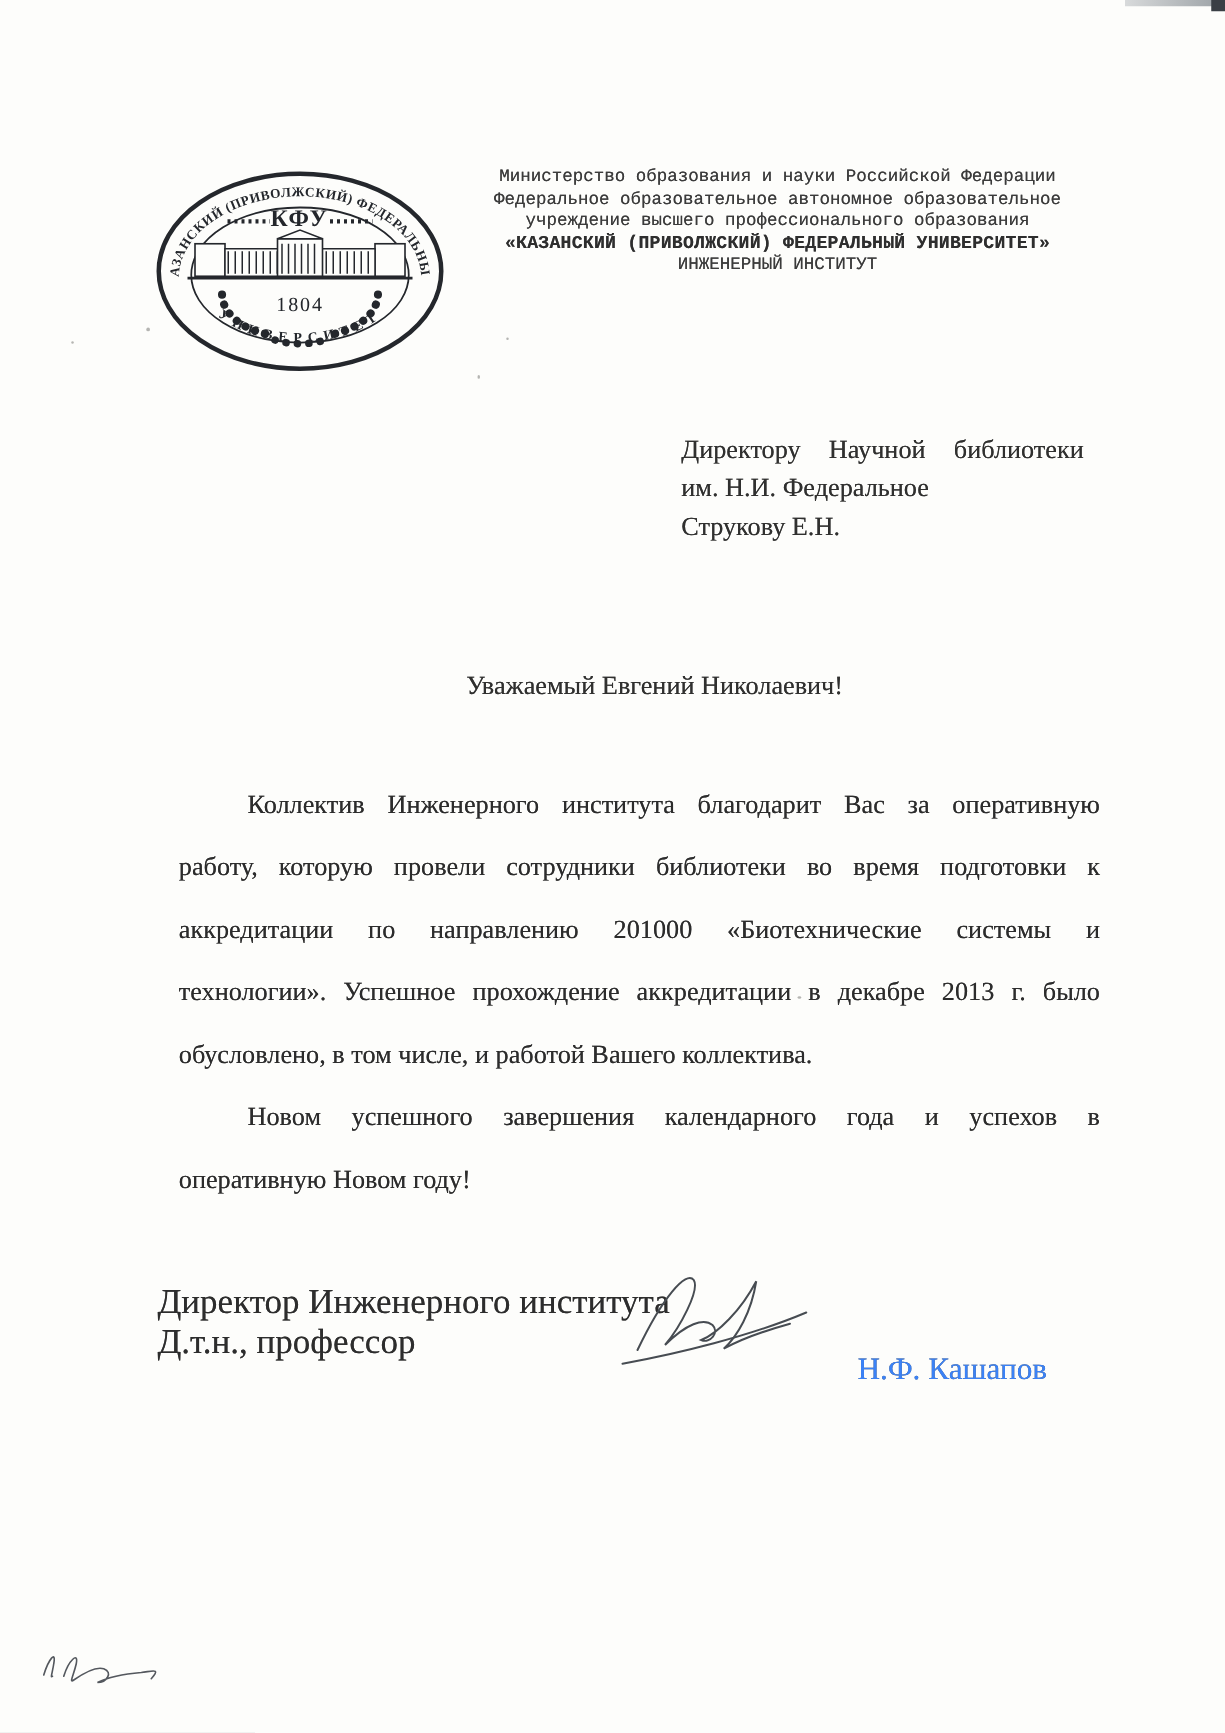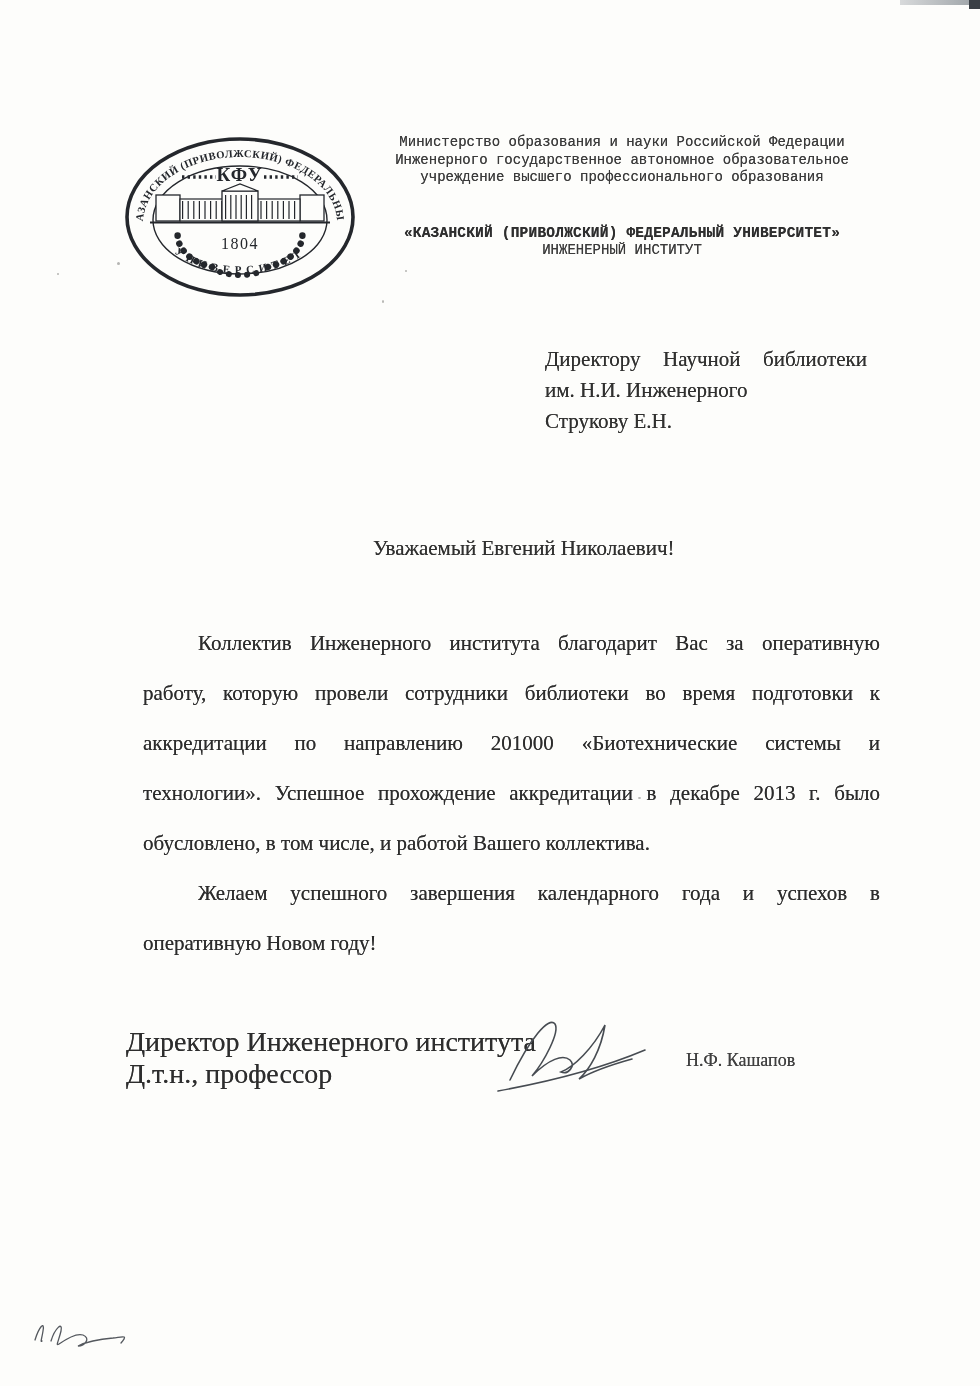--- a/index.html
+++ b/index.html
@@ -22,21 +22,21 @@
   .seal{position:absolute;left:118px;top:131px;width:244px;height:172px;}
 
   
   .letterhead{
     position:absolute;left:358px;top:134px;width:528px;
     text-align:center;
     font-family:Liberation Mono, monospace;
     font-size:14px;line-height:17.5px;color:#3b3b3b;
   }
   .lh-line{text-shadow:0 0 .5px #5a5a5a;}
-  .lh-bold{font-weight:700;font-size:14.5px;color:#2e2e2e;letter-spacing:.2px;margin-top:38px;}
+  .lh-bold{font-weight:700;font-size:14.5px;color:#2e2e2e;letter-spacing:.2px;}
 
   
   .recipient{
     position:absolute;left:545px;top:344px;width:322px;
     font-size:21px;line-height:31px;color:#30302f;
     text-shadow:0 0 .5px #555;
   }
   .r-just{text-align:justify;text-align-last:justify;}
 
   
@@ -55,22 +55,22 @@
   .bline.last{text-align-last:left;}
   .bline.indent{text-indent:55px;}
 
   
   .signoff-left{
     position:absolute;left:126px;top:1026px;
     font-size:28px;line-height:32px;color:#2d2d2d;text-shadow:0 0 .5px #555;
   }
   .signature-svg{position:absolute;left:492px;top:1010px;width:160px;height:88px;}
   .signoff-name{
-    position:absolute;left:686px;top:1050px;
-    font-size:18px;color:#404040;text-shadow:0 0 .5px #555;
+    position:absolute;left:686px;top:1082px;
+    font-size:25px;color:#3b82f6;text-shadow:0 0 .5px #555;
   }
   .bottom-scrawl{position:absolute;left:24px;top:1300px;width:130px;height:58px;}
 </style>
 </head>
 <body>
 
 <div class="page">
 
   <div class="edge-strip"></div>
   <div class="corner-mark"></div>
@@ -113,41 +113,41 @@
       <text font-family="Liberation Serif, serif" font-size="11" font-weight="bold" fill="#24272c" letter-spacing="5">
         <textPath href="#arcBottom" startOffset="50%" text-anchor="middle">УНИВЕРСИТЕТ</textPath>
       </text>
       <text x="122" y="50" text-anchor="middle" font-family="Liberation Serif, serif" font-size="19" font-weight="bold" letter-spacing="2" fill="#24272c">КФУ</text>
       <text x="122" y="118" text-anchor="middle" font-family="Liberation Serif, serif" font-size="16" letter-spacing="1.5" fill="#24272c">1804</text>
     </svg>
   </div>
 
   <div class="letterhead">
     <div class="lh-line">Министерство образования и науки Российской Федерации</div>
-    <div class="lh-line">Инженерного государственное автономное образовательное</div>
+    <div class="lh-line">Федеральное образовательное автономное образовательное</div>
     <div class="lh-line">учреждение высшего профессионального образования</div>
     <div class="lh-line lh-bold">«КАЗАНСКИЙ (ПРИВОЛЖСКИЙ) ФЕДЕРАЛЬНЫЙ УНИВЕРСИТЕТ»</div>
     <div class="lh-line">ИНЖЕНЕРНЫЙ ИНСТИТУТ</div>
   </div>
 
   <div class="recipient">
     <div class="r-just">Директору Научной библиотеки</div>
-    <div>им. Н.И. Инженерного</div>
+    <div>им. Н.И. Федеральное</div>
     <div>Струкову Е.Н.</div>
   </div>
 
   <div class="salutation">Уважаемый Евгений Николаевич!</div>
 
   <div class="body-text">
     <div class="bline indent">Коллектив Инженерного института благодарит Вас за оперативную</div>
     <div class="bline">работу, которую провели сотрудники библиотеки во время подготовки к</div>
     <div class="bline">аккредитации по направлению 201000 «Биотехнические системы и</div>
     <div class="bline">технологии». Успешное прохождение аккредитации в декабре 2013 г. было</div>
     <div class="bline last">обусловлено, в том числе, и работой Вашего коллектива.</div>
-    <div class="bline indent">Желаем успешного завершения календарного года и успехов в</div>
+    <div class="bline indent">Новом успешного завершения календарного года и успехов в</div>
     <div class="bline last">оперативную Новом году!</div>
   </div>
 
   <div class="signoff-left">
     <div>Директор Инженерного института</div>
     <div>Д.т.н., профессор</div>
   </div>
 
   <svg class="signature-svg" viewBox="0 0 160 88">
     <g fill="none" stroke="#474c52" stroke-width="1.6" stroke-linecap="round">

